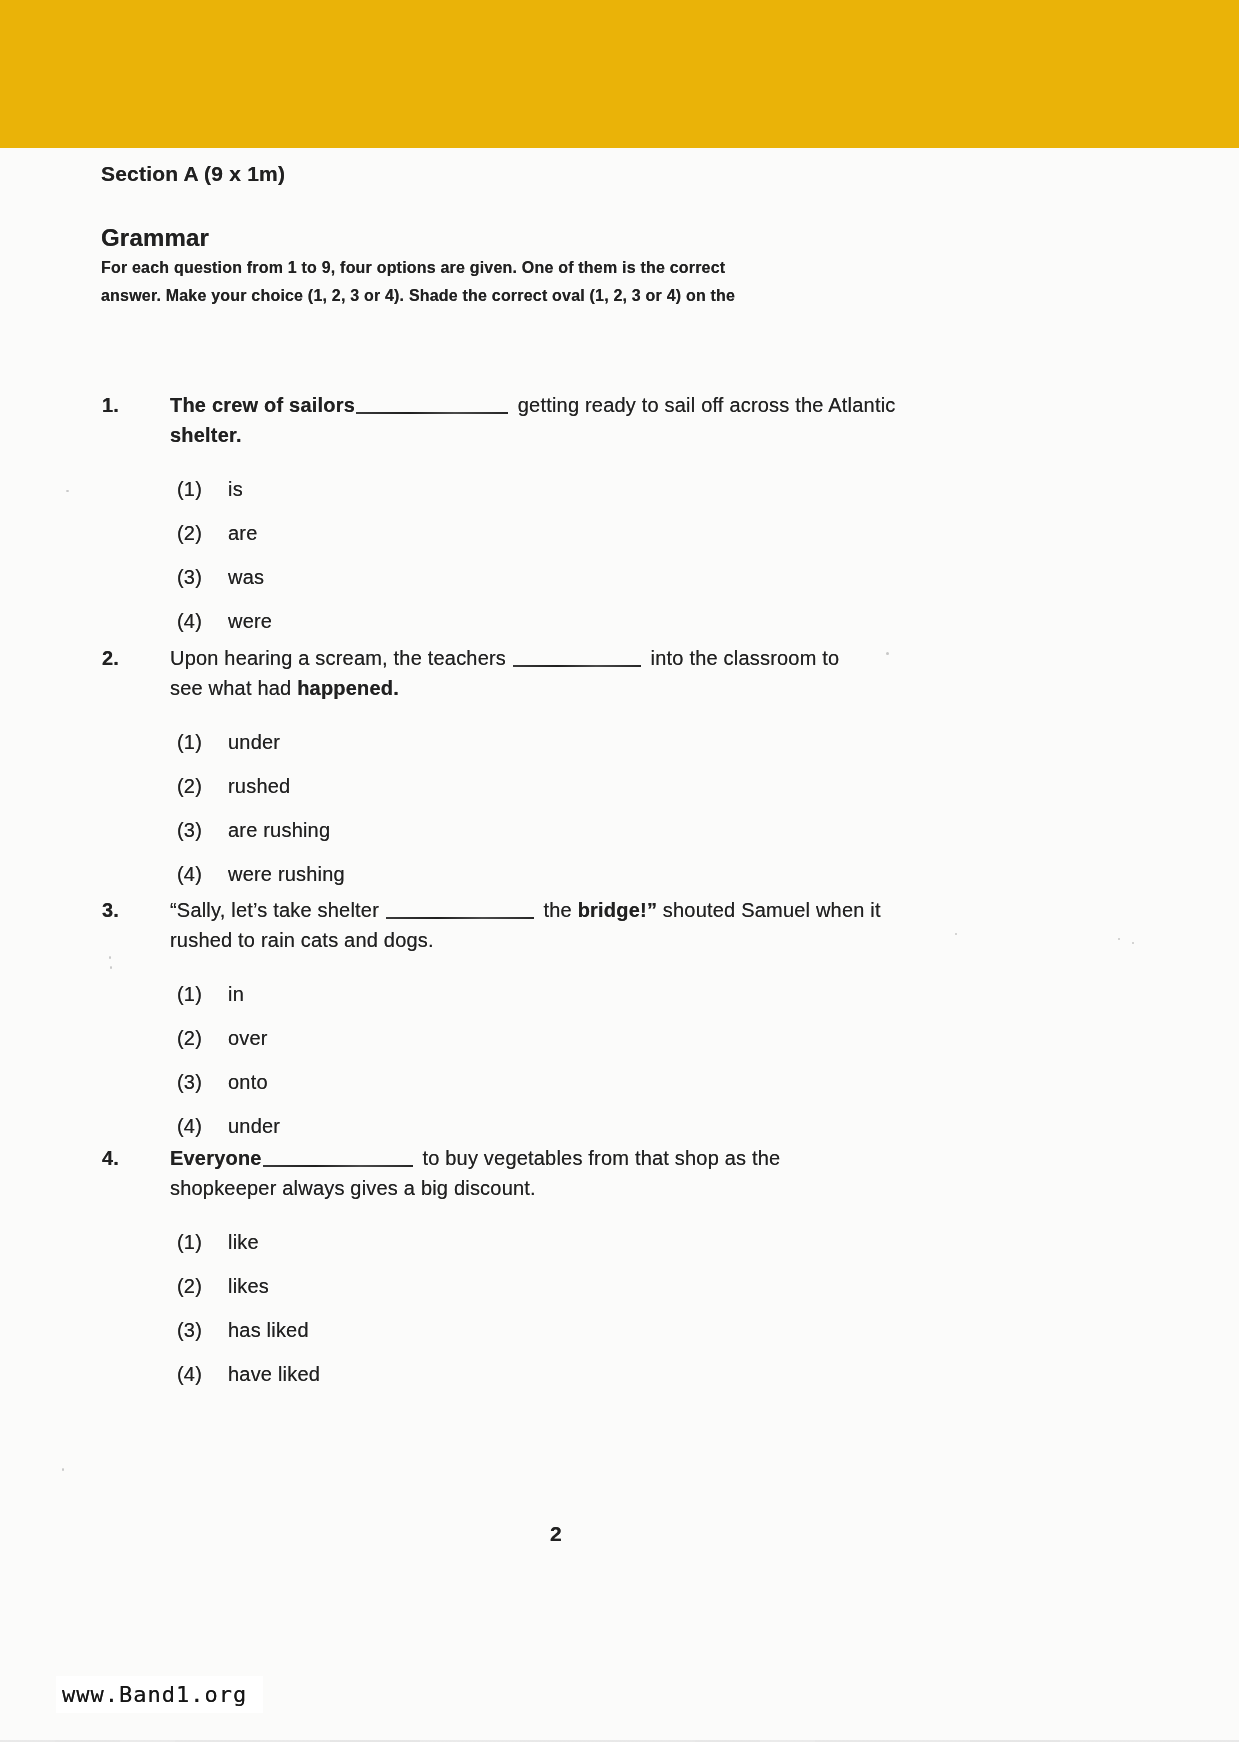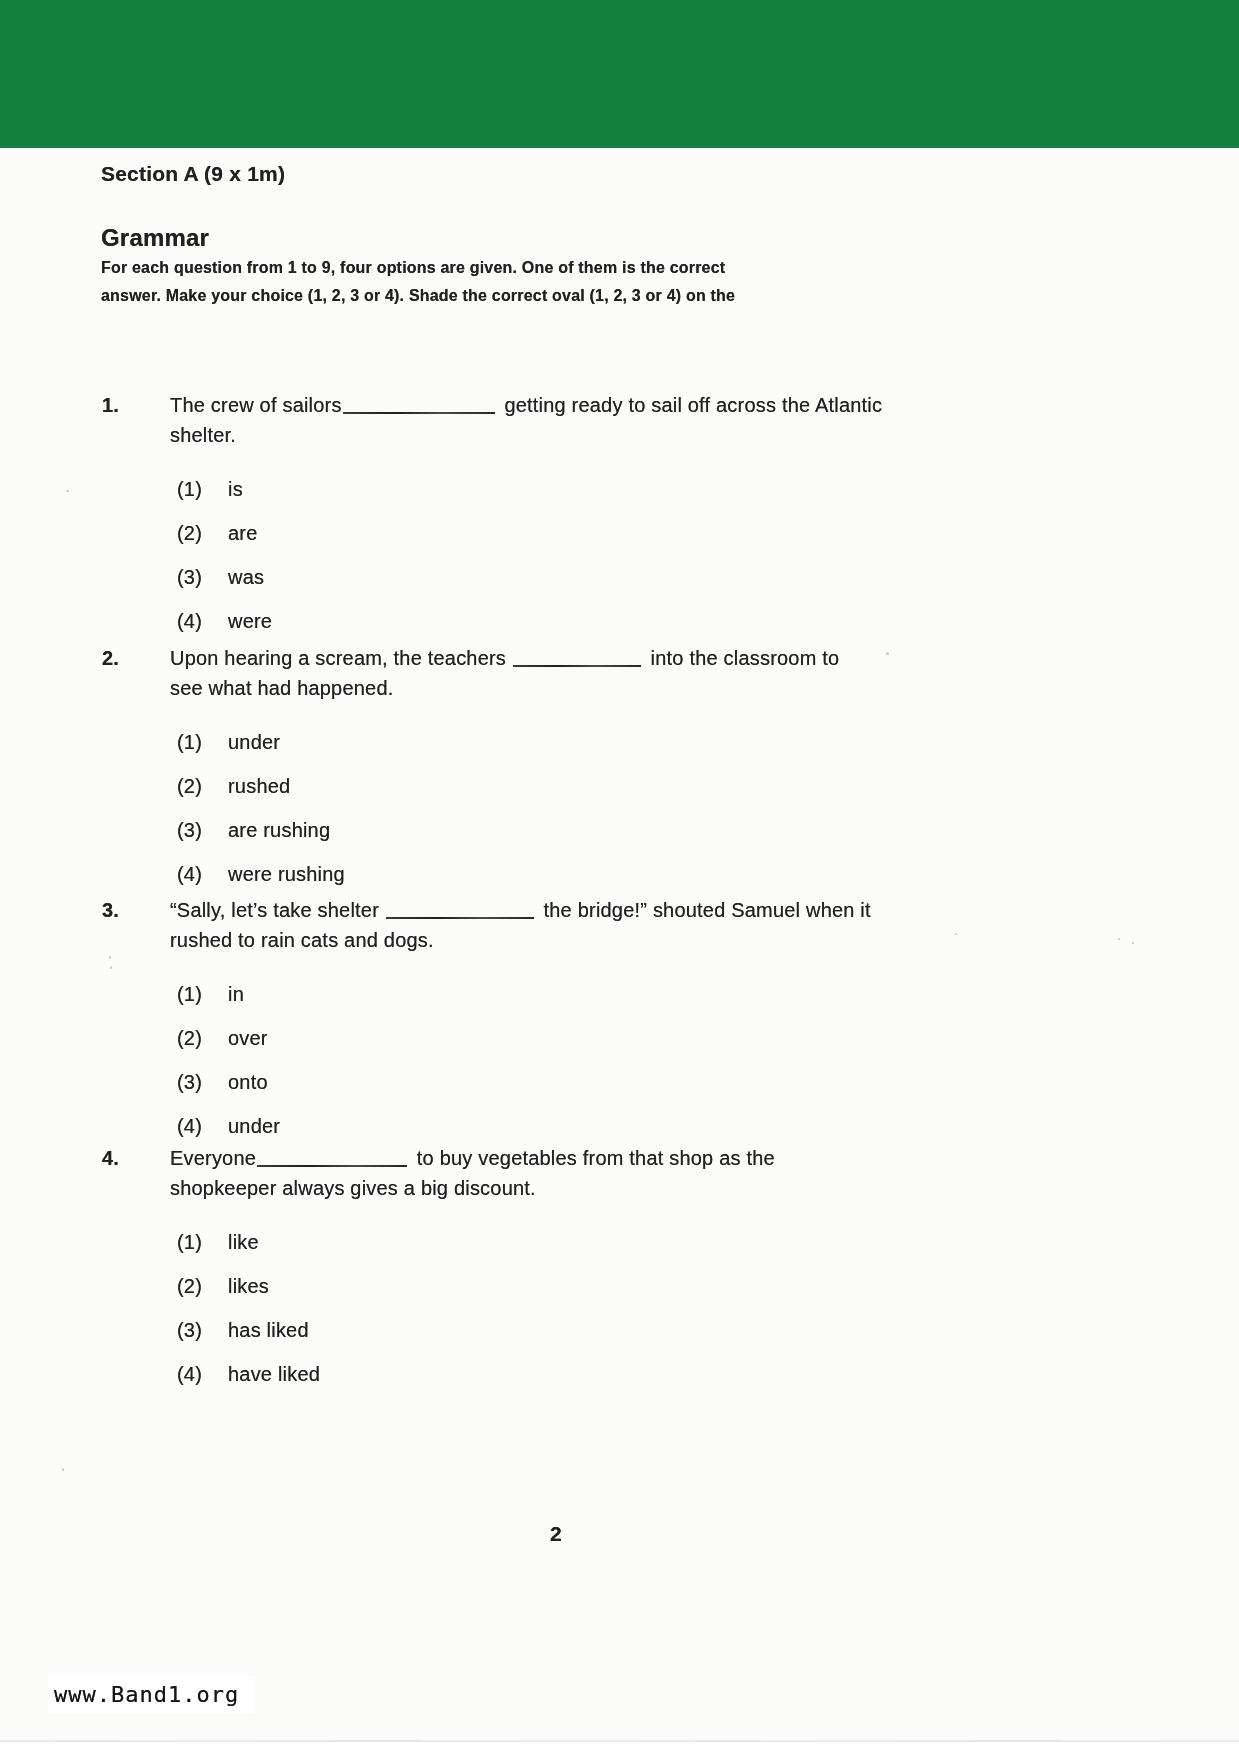--- a/index.html
+++ b/index.html
@@ -1,19 +1,19 @@
 <!DOCTYPE html>
 <html><head>
 <meta charset="utf-8">
 <style>
   html,body{margin:0;padding:0;background:#ffffff;}
   .page{
     position:relative;
     width:1239px;height:1742px;
-    background:#15803d;
+    background:#eab308;
     font-family:"Liberation Sans",sans-serif;
     color:#212121;
     overflow:hidden;
   }
   .scan-bg{
     position:absolute;left:0;top:148px;width:1239px;height:1606px;
     background:#fbfbfa;
   }
   .txt{
     text-shadow:0 0 0.6px rgba(25,25,25,.7);
@@ -31,41 +31,41 @@
     position:absolute;left:101px;top:254px;
     font-size:16px;font-weight:700;line-height:28px;white-space:nowrap;
   }
   .question{position:absolute;left:102px;width:1030px;}
   .qnum{
     position:absolute;left:0;top:0;
     font-size:20px;line-height:30px;font-weight:700;
   }
   .qbody{margin-left:68px;}
   .qline{margin:0;font-size:20px;line-height:30px;white-space:nowrap;}
-  .b{font-weight:400;}
+  .b{font-weight:700;}
   .blank{
     display:inline-block;height:2px;
     background:linear-gradient(90deg,#3a3a3a,#1f1f1f 35%,#4a4a4a 65%,#262626);
     vertical-align:baseline;
     transform:translateY(2px);
     margin:0 4px 0 1px;
   }
   .blank.w1{width:152px;}
   .blank.w2{width:128px;}
   .blank.w3{width:148px;}
   .blank.w4{width:150px;}
   .options{margin:26px 0 0 7px;}
   .option{font-size:20px;line-height:27px;white-space:nowrap;margin-top:17px;}
   .olabel{display:inline-block;width:51px;}
   .page-number{
     position:absolute;left:550px;top:1522px;
     font-size:21px;font-weight:700;
   }
   .watermark{
-    position:absolute;left:48px;top:1676px;
+    position:absolute;left:56px;top:1676px;
     font-family:"DejaVu Sans Mono","Liberation Mono",monospace;
     font-size:22px;color:#161616;letter-spacing:1px;
     background:#ffffff;padding:6px 16px 6px 6px;
     text-shadow:0 0 0.5px rgba(20,20,20,.8);
   }
   .bottom-band{
     position:absolute;left:0;top:1740px;width:1239px;height:14px;
     background:
       linear-gradient(180deg,rgba(238,238,238,.9) 0 4px,rgba(0,0,0,0) 4px),
       repeating-linear-gradient(90deg,

